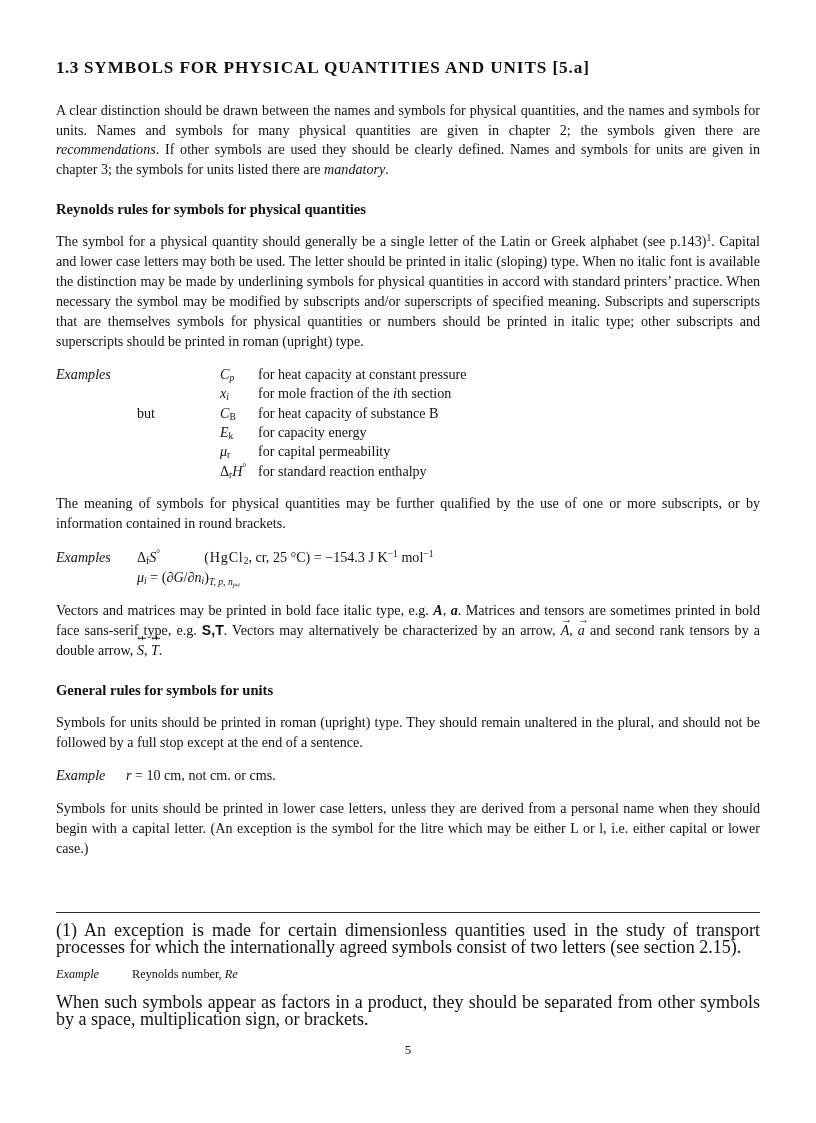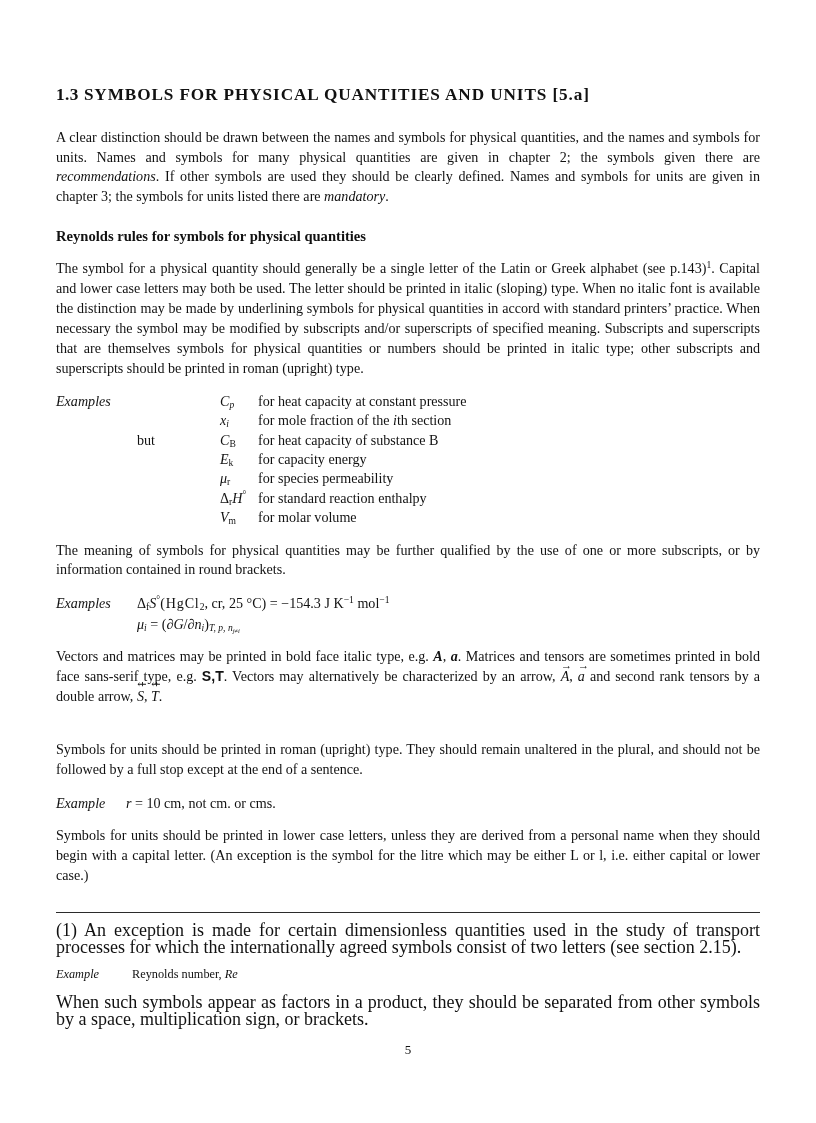--- a/index.html
+++ b/index.html
@@ -19,21 +19,21 @@
     position: absolute;
     left: 56px;
     top: 0;
     width: 704px;
     height: 1123px;
   }
 
   
   .doc-title {
     margin: 0;
-    padding-top: 85px;
+    padding-top: 58px;
     font-size: 17.2px;
     font-weight: bold;
     letter-spacing: 0.9px;
     line-height: 1.2;
     white-space: nowrap;
   }
   .doc-title .num {
     letter-spacing: 0.4px;
   }
 
@@ -105,21 +105,21 @@
     left: 0;
     right: -1px;
     top: -0.62em;
     font-style: normal;
     font-size: 0.8em;
     text-align: center;
     line-height: 1;
   }
   .vecwrap.dbl > .arrow { top: -0.70em; }
 
-  .nbsp-thin { letter-spacing: 0.06em; }
+  .nbsp-thin { letter-spacing: 0.06em; margin-left: 44px; }
 
   
   .footnote-rule {
     position: absolute;
     left: 0;
     top: 912px;
     width: 704px;
     height: 1px;
     background: #2b2b2b;
   }
@@ -201,33 +201,27 @@
     <tr>
       <td class="col-label"></td>
       <td class="col-but"></td>
       <td class="col-sym"><span class="mi">E</span><sub><span class="mup">k</span></sub></td>
       <td class="col-desc">for capacity energy</td>
     </tr>
     <tr>
       <td class="col-label"></td>
       <td class="col-but"></td>
       <td class="col-sym"><span class="mi">μ</span><sub><span class="mup">r</span></sub></td>
-      <td class="col-desc">for species permeability</td>
+      <td class="col-desc">for capital permeability</td>
     </tr>
     <tr>
       <td class="col-label"></td>
       <td class="col-but"></td>
       <td class="col-sym"><span class="mup">Δ</span><sub><span class="mup">r</span></sub><span class="mi">H</span><sup class="plimsoll">°</sup></td>
       <td class="col-desc">for standard reaction enthalpy</td>
-    </tr>
-    <tr>
-      <td class="col-label"></td>
-      <td class="col-but"></td>
-      <td class="col-sym"><span class="mi">V</span><sub><span class="mup">m</span></sub></td>
-      <td class="col-desc">for molar volume</td>
     </tr>
   </tbody>
     </table>
 
   <div class="gap-para"></div>
 
   <p class="body">The meaning of symbols for physical quantities may be further qualified by the use of one or more subscripts, or by information contained in round brackets.</p>
 
   <div class="gap-para"></div>
 
@@ -243,20 +237,21 @@
     </tr>
   </tbody>
     </table>
 
   <div class="gap-para"></div>
 
   <p class="body"><span>Vectors and matrices may be printed in bold face italic type, e.g. </span><span class="bolditalic">A</span><span>, </span><span class="bolditalic">a</span><span>. Matrices and tensors are sometimes printed in bold face sans-serif type, e.g. </span><span class="boldsans">S</span><span class="boldsans">,</span><span class="boldsans">T</span><span>. Vectors may alternatively be characterized by an arrow, </span><span class="vecwrap"><span class="arrow">→</span><span>A</span></span><span>, </span><span class="vecwrap"><span class="arrow">→</span><span>a</span></span><span> and second rank tensors by a double arrow, </span><span class="vecwrap dbl"><span class="arrow">⇷</span><span>S</span></span><span>, </span><span class="vecwrap dbl"><span class="arrow">⇷</span><span>T</span></span><span>.</span></p>
 
   <div class="gap-head"></div>
 
+  <h2 class="section">General rules for symbols for units</h2>
 
   <div class="gap-para"></div>
 
   <p class="body">Symbols for units should be printed in roman (upright) type. They should remain unaltered in the plural, and should not be followed by a full stop except at the end of a sentence.</p>
 
   <div class="gap-para"></div>
 
   <table class="examples2">
     <tbody>
         <tr>

